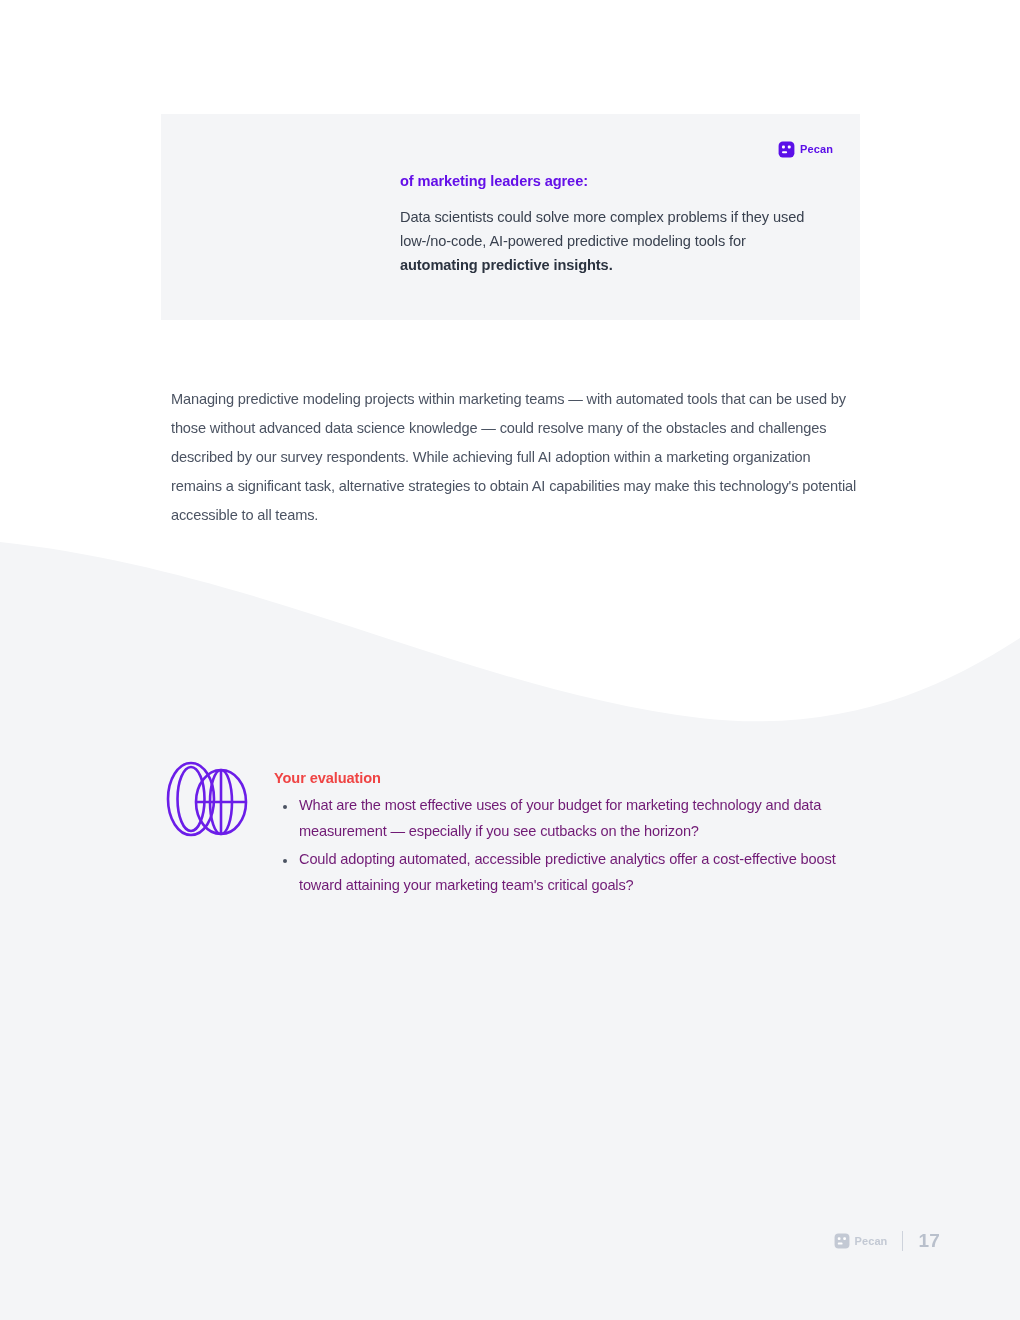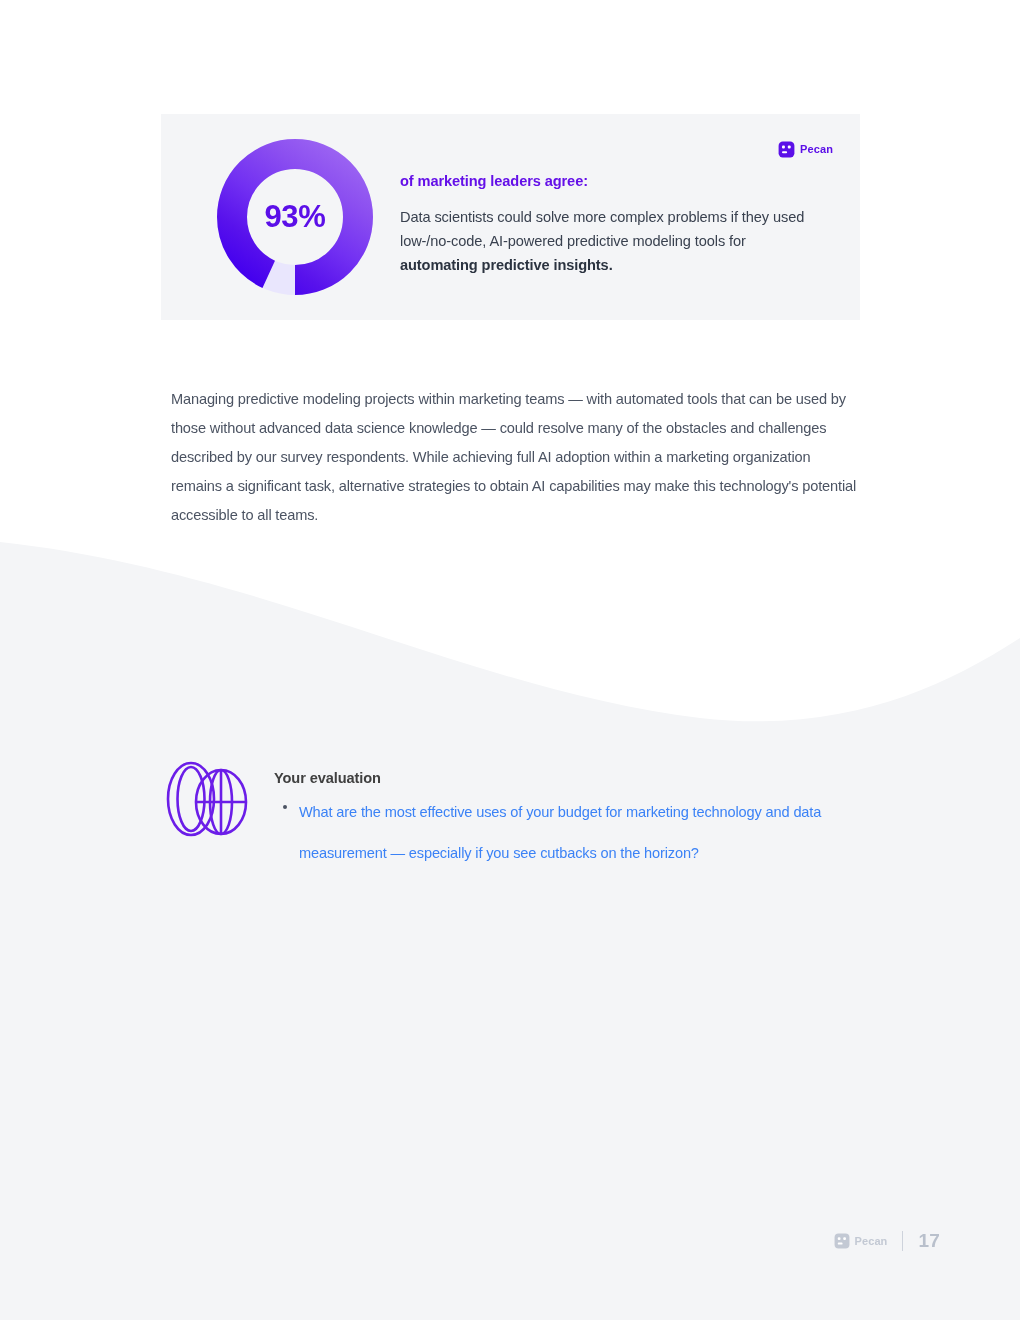--- a/index.html
+++ b/index.html
@@ -149,36 +149,36 @@
     height: 78px;
   }
 
   .eval-content {
     margin-left: 113px;
   }
 
   .eval-heading {
     font-size: 14.6px;
     font-weight: 700;
-    color: #404040;
+    color: #ef4444;
     letter-spacing: -0.1px;
     margin: 10px 0 6px 0;
   }
 
   .eval-list {
     list-style: none;
     margin: 0;
     padding: 0;
   }
   .eval-list li {
     position: relative;
     padding-left: 25px;
     font-size: 14.6px;
-    line-height: 41px;
-    color: #3b82f6;
+    line-height: 26px;
+    color: #701a75;
     letter-spacing: -0.15px;
     margin-bottom: 2px;
   }
   .eval-list li::before {
     content: "";
     position: absolute;
     left: 9px;
     top: 13px;
     width: 4px;
     height: 4px;
@@ -223,38 +223,20 @@
     <div class="brand card-brand">
       <svg class="brand-mark" width="17" height="17" viewBox="0 0 17 17" aria-hidden="true">
         <rect x="0.6" y="0.6" width="15.8" height="15.8" rx="4.2" fill="#5b0fe8"></rect>
         <rect x="4" y="4.4" width="2.9" height="3.1" rx="1.1" fill="#ffffff"></rect>
         <rect x="9.8" y="4.4" width="2.9" height="3.1" rx="1.1" fill="#ffffff"></rect>
         <rect x="4" y="10.2" width="5.1" height="2.1" rx="1" fill="#ffffff"></rect>
       </svg>
       <span class="brand-name">Pecan</span>
     </div>
 
-    <div class="donut-wrap">
-      <svg width="168" height="168" viewBox="0 0 168 168" aria-hidden="true">
-        <defs>
-          <linearGradient id="donutGrad" x1="0%" y1="85%" x2="100%" y2="15%">
-            <stop offset="0%" stop-color="#9a62f2"></stop>
-            <stop offset="22%" stop-color="#8b4ef0"></stop>
-            <stop offset="52%" stop-color="#7230f2"></stop>
-            <stop offset="78%" stop-color="#5812ec"></stop>
-            <stop offset="100%" stop-color="#4400ee"></stop>
-          </linearGradient>
-        </defs>
-
-        <circle cx="84" cy="84" r="63" fill="none" stroke="#e9e6fd" stroke-width="30"></circle>
-
-        <circle cx="84" cy="84" r="63" fill="none" stroke="url(#donutGrad)" stroke-width="30" stroke-dasharray="368.1 27.7" transform="rotate(-90 84 84) scale(-1 1) translate(-168 0)"></circle>
-      </svg>
-      <div class="donut-label">93%</div>
-    </div>
 
     <div class="card-text">
       <p class="card-kicker">of marketing leaders agree:</p>
       <p class="card-body"><span>Data scientists could solve more complex problems if they used low-/no-code, AI-powered predictive modeling tools for </span><b>automating predictive insights.</b></p>
     </div>
   </div>
 
   <p class="intro-paragraph">Managing predictive modeling projects within marketing teams — with automated tools that can be used by those without advanced data science knowledge — could resolve many of the obstacles and challenges described by our survey respondents. While achieving full AI adoption within a marketing organization remains a significant task, alternative strategies to obtain AI capabilities may make this technology's potential accessible to all teams.</p>
 
   <div class="evaluation">
@@ -269,20 +251,21 @@
         <ellipse cx="60" cy="42" rx="11" ry="32"></ellipse>
         <line x1="35" y1="42" x2="85" y2="42"></line>
         <line x1="60" y1="10" x2="60" y2="74"></line>
       </g>
     </svg>
 
     <div class="eval-content">
       <p class="eval-heading">Your evaluation</p>
       <ul class="eval-list">
         <li>What are the most effective uses of your budget for marketing technology and data measurement — especially if you see cutbacks on the horizon?</li>
+        <li>Could adopting automated, accessible predictive analytics offer a cost-effective boost toward attaining your marketing team's critical goals?</li>
       </ul>
     </div>
   </div>
 
   <div class="footer">
     <div class="brand">
       <svg class="brand-mark" width="16" height="16" viewBox="0 0 17 17" aria-hidden="true">
         <rect x="0.6" y="0.6" width="15.8" height="15.8" rx="4.2" fill="#c3c9d4"></rect>
         <rect x="4" y="4.4" width="2.9" height="3.1" rx="1.1" fill="#ffffff"></rect>
         <rect x="9.8" y="4.4" width="2.9" height="3.1" rx="1.1" fill="#ffffff"></rect>

